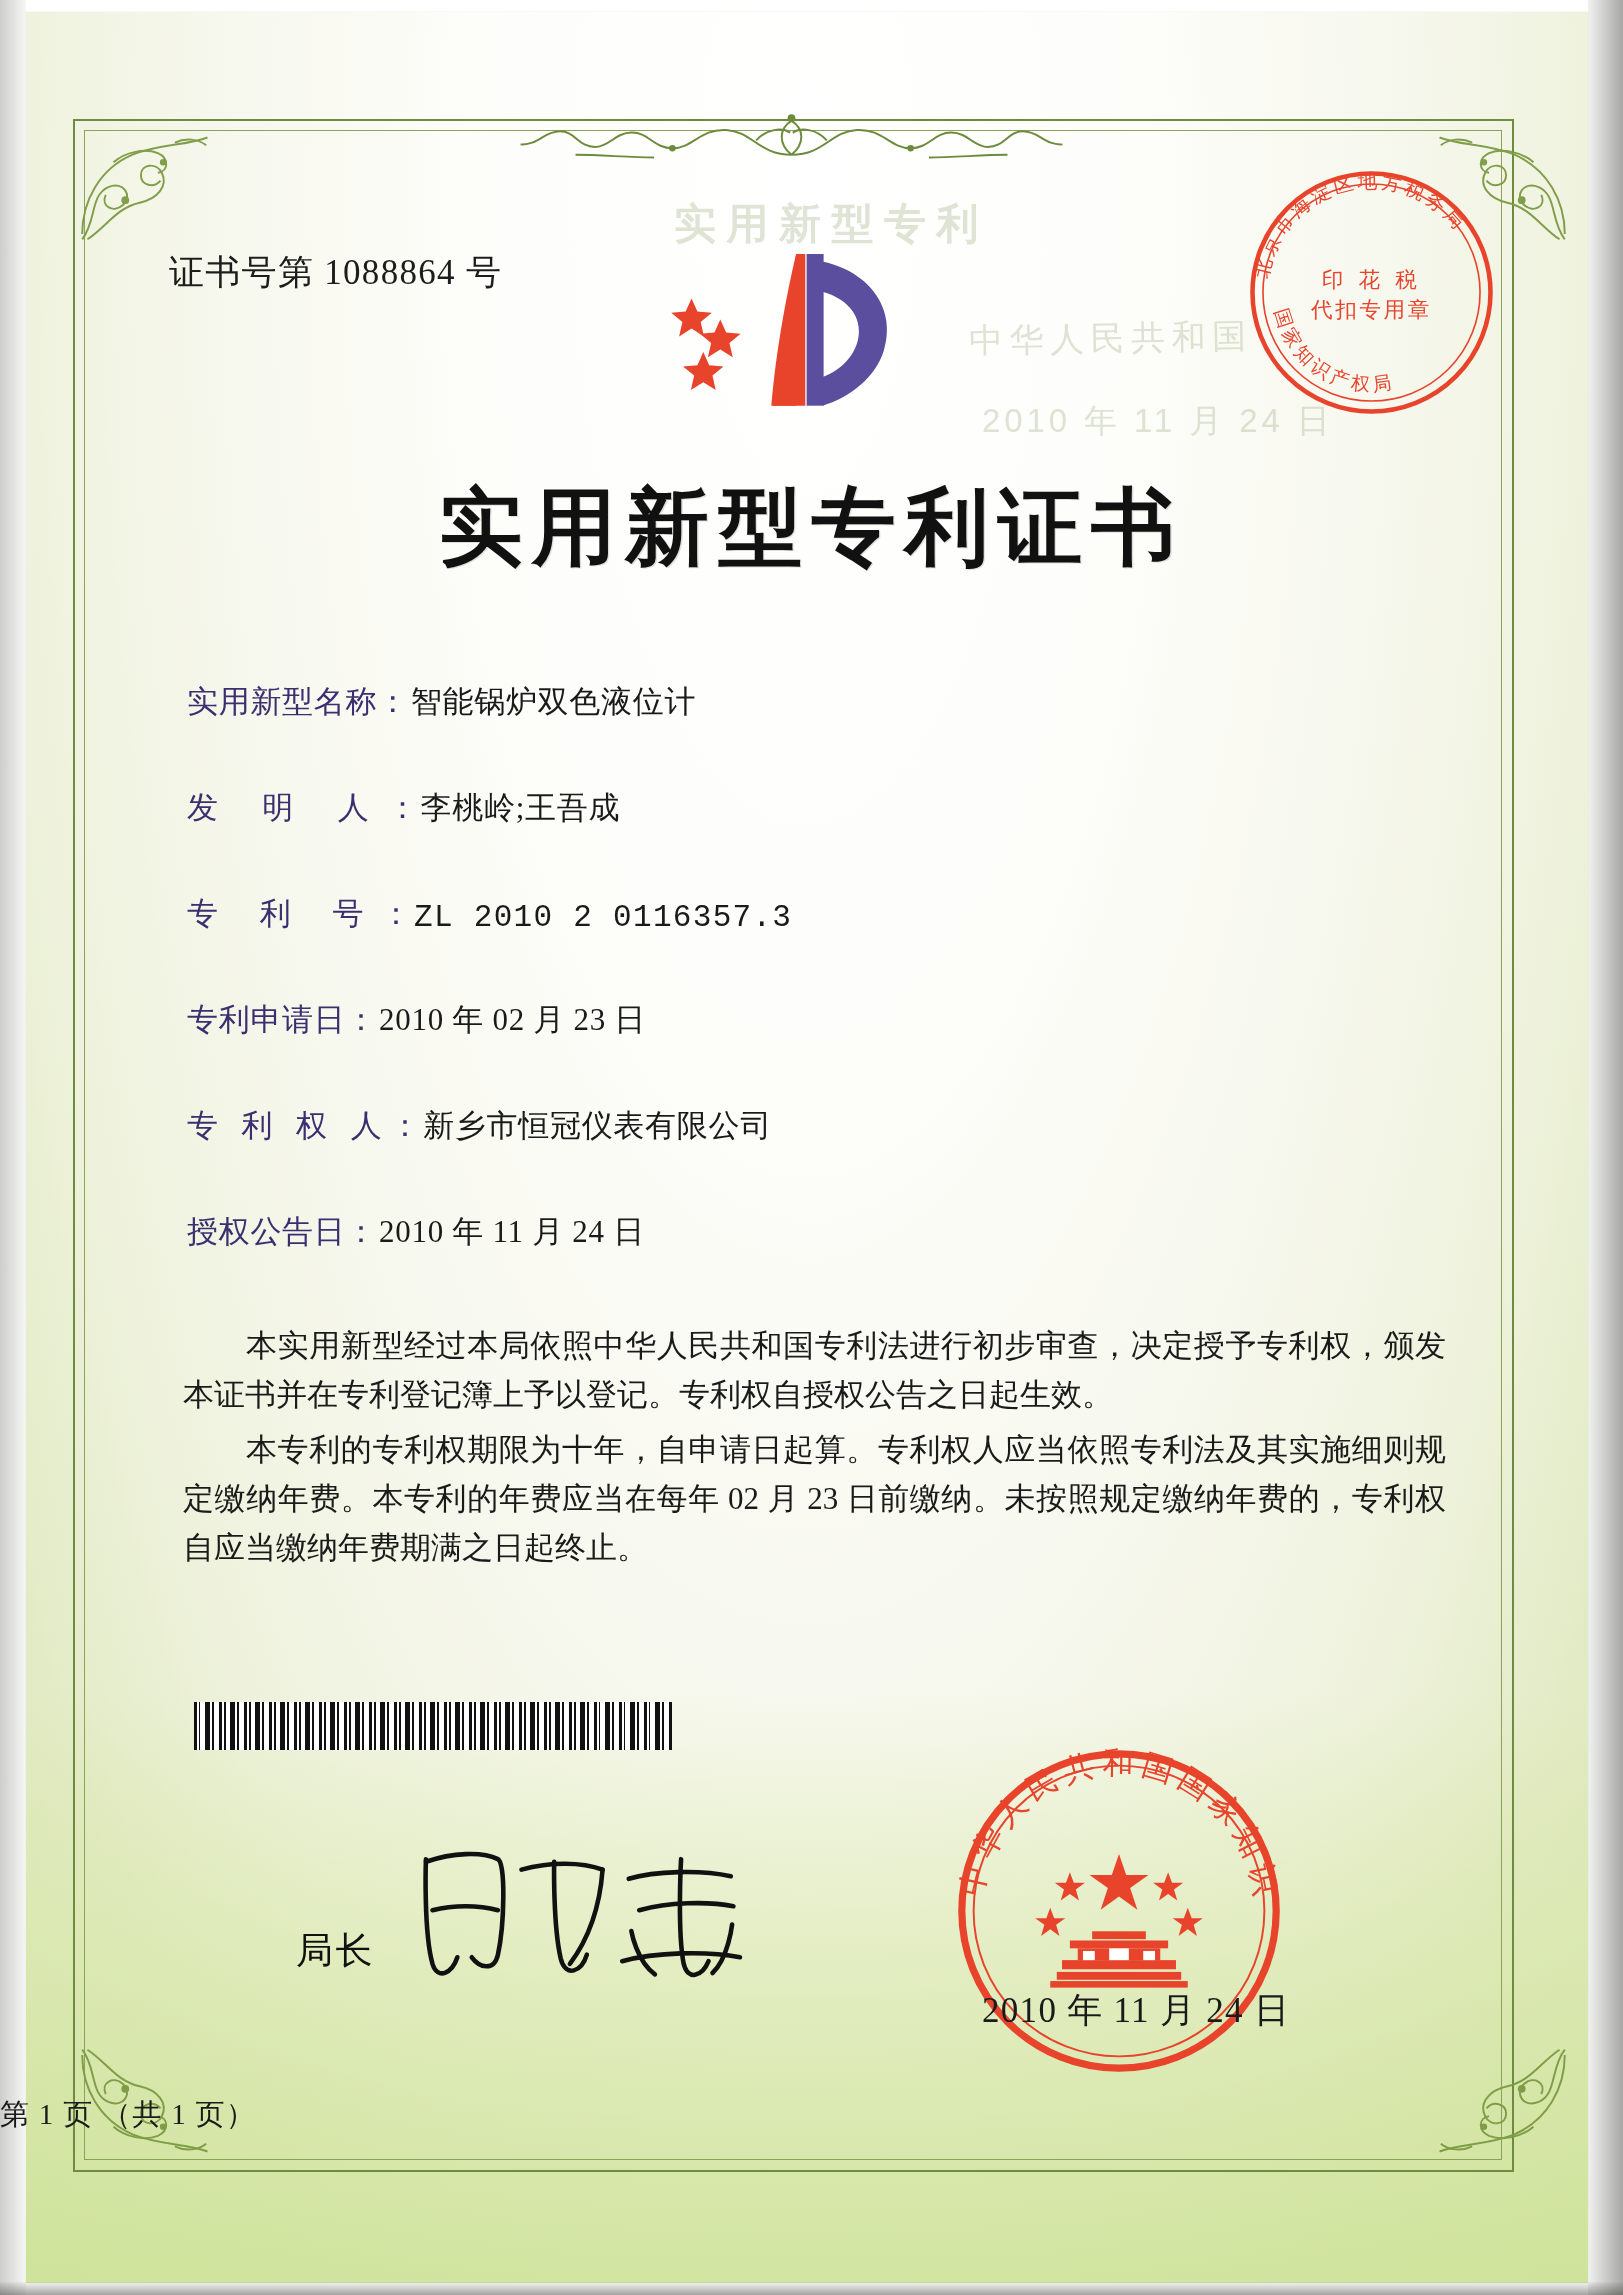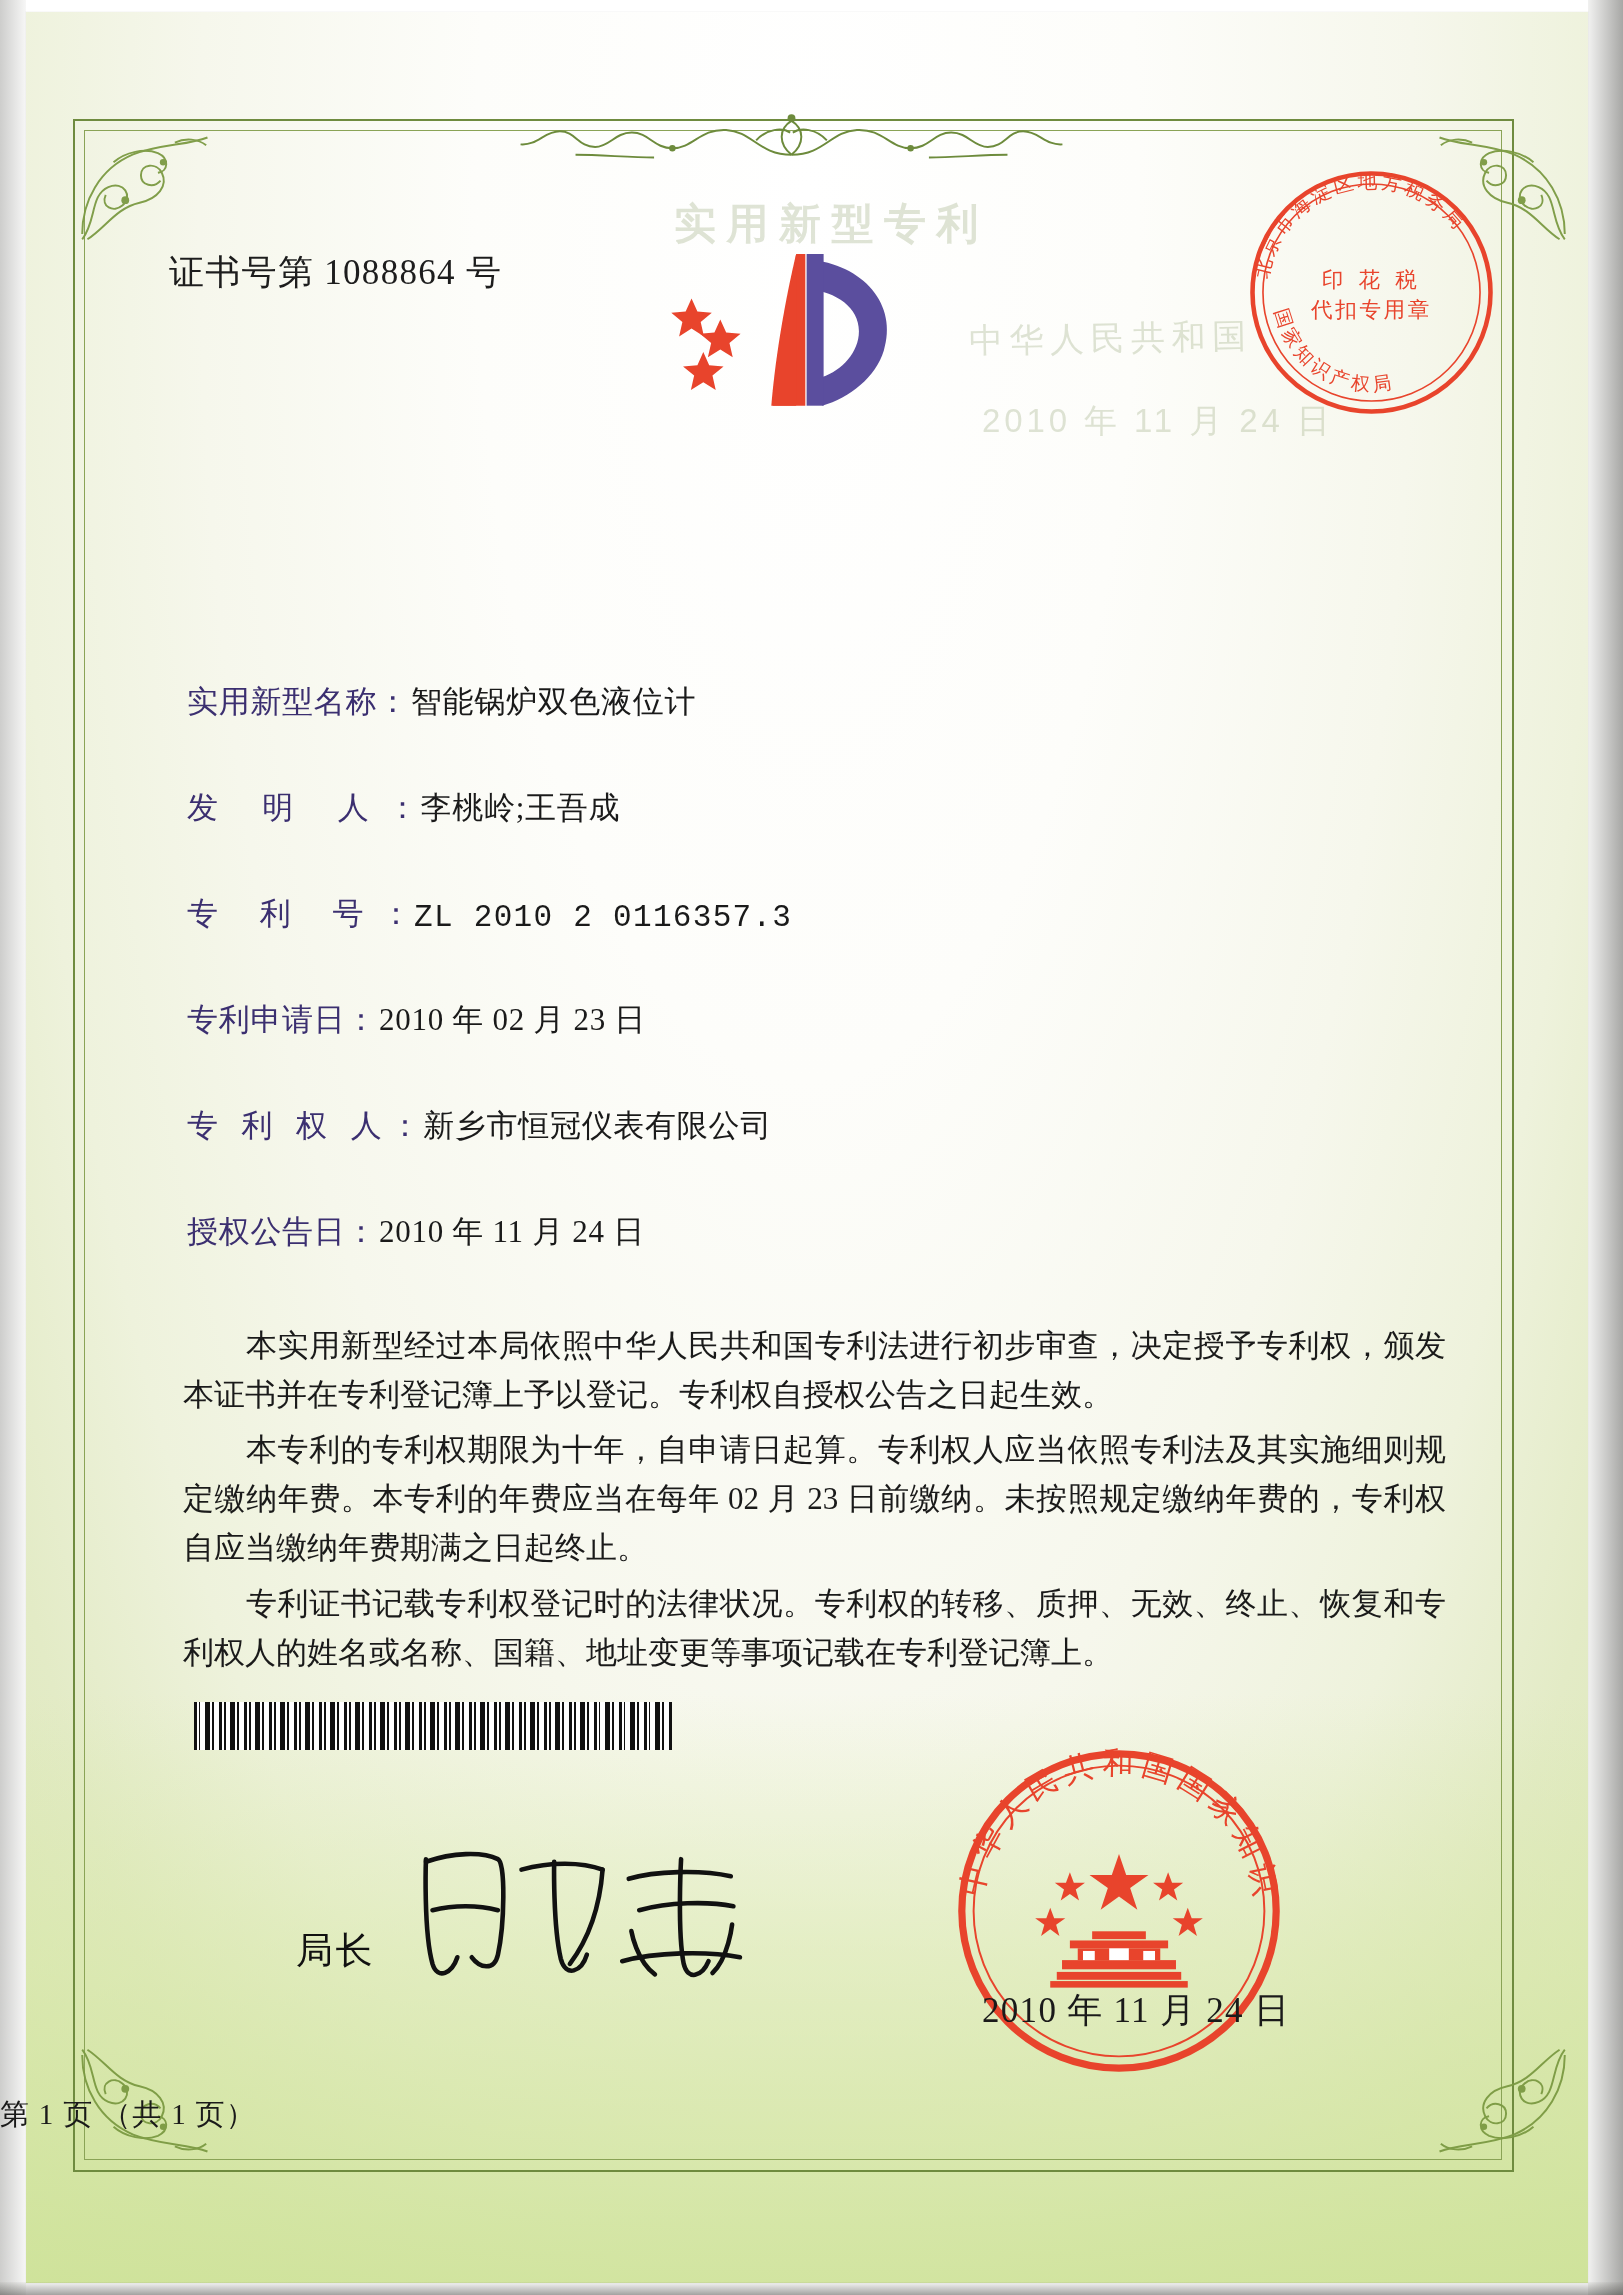--- a/index.html
+++ b/index.html
@@ -368,20 +368,21 @@
       </text>
       <path id="taxArcBottom" d="M 45 195 A 150 150 0 0 0 345 195" fill="none"></path>
       <text font-family="Liberation Sans, sans-serif" font-size="29" fill="#e8442c" letter-spacing="6">
         <textPath href="#taxArcBottom" startOffset="6%">国家知识产权局</textPath>
       </text>
       <text x="195" y="186" text-anchor="middle" font-family="Liberation Sans, sans-serif" font-size="33" fill="#e8442c" letter-spacing="7">印 花 税</text>
       <text x="195" y="232" text-anchor="middle" font-family="Liberation Sans, sans-serif" font-size="33" fill="#e8442c" letter-spacing="4">代扣专用章</text>
     </svg>
   </div>
 
+  <div class="title">实用新型专利证书</div>
 
   <div class="fields">
     <div class="field-row">
       <span class="field-label">实用新型名称</span>
       <span class="field-colon">：</span>
       <span class="field-value">智能锅炉双色液位计</span>
     </div>
     <div class="field-row">
       <span class="field-label sp1">发     明     人</span>
       <span class="field-colon">：</span>
@@ -405,21 +406,20 @@
     <div class="field-row">
       <span class="field-label">授权公告日</span>
       <span class="field-colon">：</span>
       <span class="field-value">2010 年 11 月 24 日</span>
     </div>
   </div>
 
   <div class="paras">
     <p>本实用新型经过本局依照中华人民共和国专利法进行初步审查，决定授予专利权，颁发本证书并在专利登记簿上予以登记。专利权自授权公告之日起生效。</p>
     <p>本专利的专利权期限为十年，自申请日起算。专利权人应当依照专利法及其实施细则规定缴纳年费。本专利的年费应当在每年 02 月 23 日前缴纳。未按照规定缴纳年费的，专利权自应当缴纳年费期满之日起终止。</p>
-    <p>专利证书记载专利权登记时的法律状况。专利权的转移、质押、无效、终止、恢复和专利权人的姓名或名称、国籍、地址变更等事项记载在专利登记簿上。</p>
   </div>
 
   <div class="barcode"></div>
 
   <div class="director-label">局长</div>
   <div class="signature">
     <svg viewBox="0 0 560 240" fill="none" stroke="currentColor" stroke-width="7" stroke-linecap="round">
       <path d="M30 40 C 30 40, 26 150, 40 200 C 48 226, 70 214, 78 190"></path>
       <path d="M30 44 C 70 30, 116 28, 140 40 C 152 46, 150 140, 140 186 C 134 212, 112 206, 100 190"></path>
       <path d="M40 118 C 72 110, 110 110, 140 118"></path>

